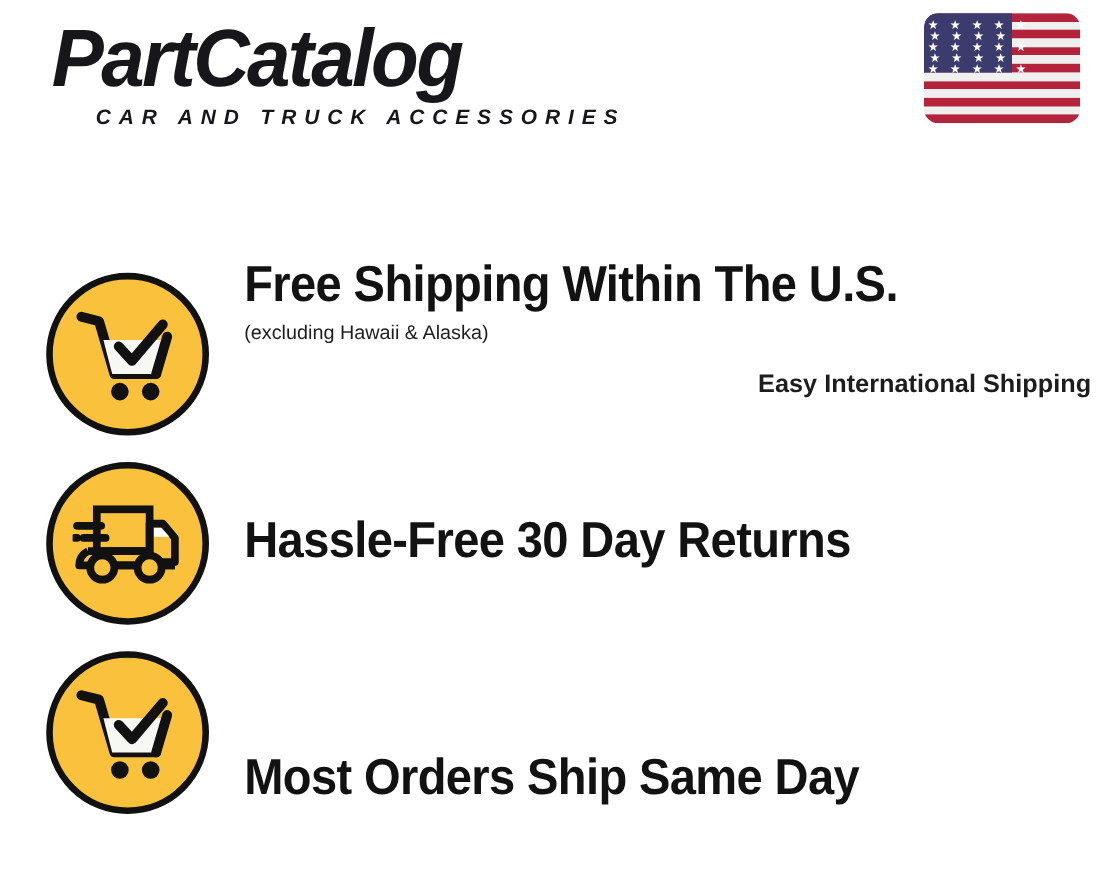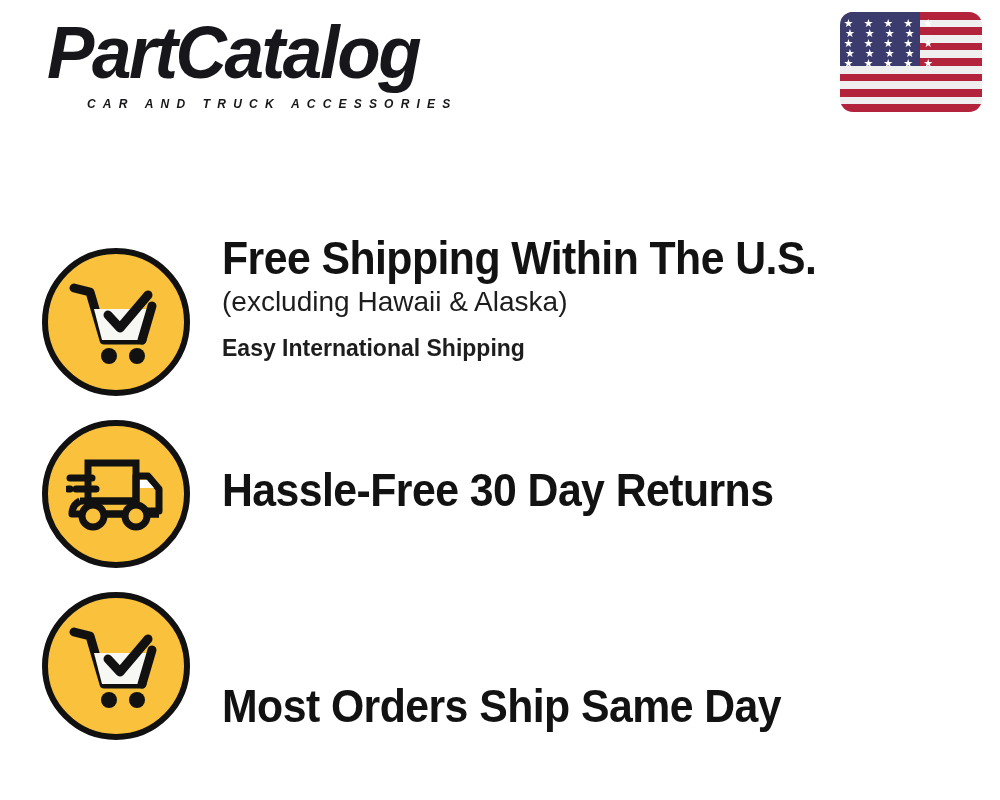--- a/index.html
+++ b/index.html
@@ -41,21 +41,21 @@
     transform-origin: left top;
     white-space: nowrap;
   }
   #brand-tagline {
     position: absolute;
     left: 40px;
     top: 83px;
     font-family: "Liberation Sans", sans-serif;
     font-weight: bold;
     font-style: italic;
-    font-size: 12px;
+    font-size: 19px;
     letter-spacing: 7.2px;
     color: #17161a;
     white-space: nowrap;
   }
 
   
   #us-flag {
     position: absolute;
     left: 840px;
     top: 12px;
@@ -136,30 +136,31 @@
     font-size: 46px;
     line-height: 52px;
     letter-spacing: -0.6px;
     color: #121212;
     transform: scaleX(0.93);
     transform-origin: left center;
     white-space: nowrap;
   }
   .feature-sub {
     font-family: "Liberation Sans", sans-serif;
-    font-size: 28px;
+    font-size: 18px;
     line-height: 30px;
     color: #1d1d1d;
     margin-top: 7px;
     white-space: nowrap;
   }
   .feature-sub.strong {
     font-weight: bold;
     font-size: 23px;
     margin-top: 16px;
+    text-align: right;
   }
   .feature-sub.plain {
     margin-top: 3px;
   }
 
   
   #row-shipping { top: 232px; }
   #row-shipping .badge { top: 16px; }
   #row-shipping .feature-text { top: 0px; }
 

